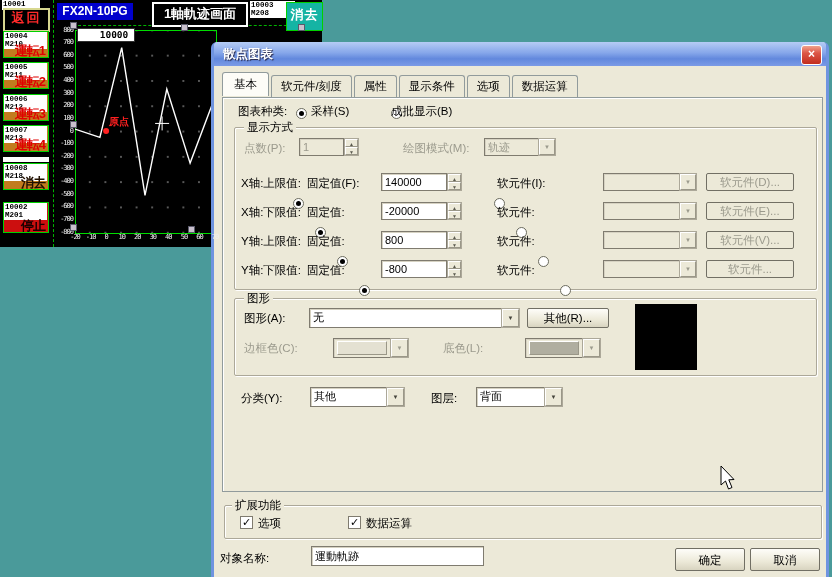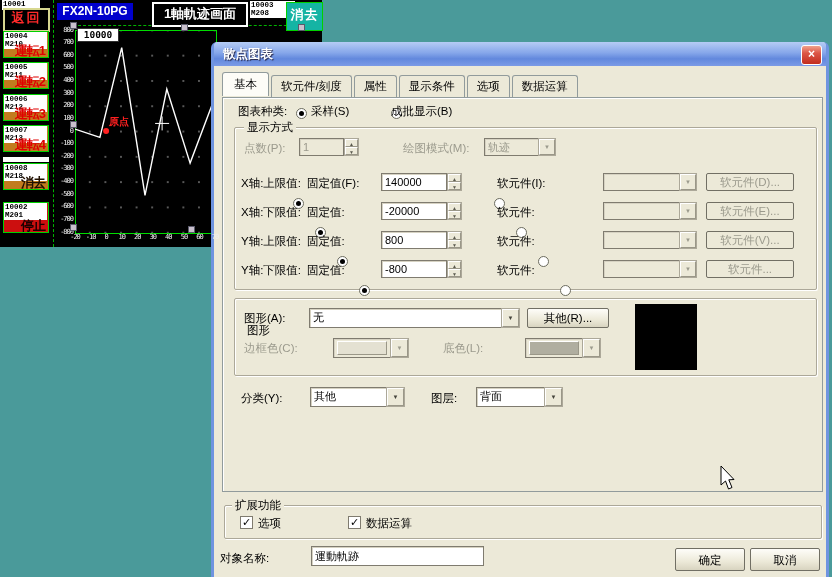--- a/index.html
+++ b/index.html
@@ -25,21 +25,21 @@
   
   #plot{background:#000;border:1px solid #00dc00;
         background-image:radial-gradient(#585858 0.8px, transparent 0.9px);
         background-size:15.6px 25.3px;background-position:6px 12px;}
   .ytick{color:#efefef;font-size:7px;line-height:7px;text-align:right;width:24px;
          font-family:"DejaVu Sans Mono","Liberation Mono",monospace;letter-spacing:-1px;}
   .xtick{color:#efefef;font-size:7px;line-height:7px;text-align:center;width:18px;
          font-family:"DejaVu Sans Mono","Liberation Mono",monospace;letter-spacing:-1px;}
   #valuebox{background:#fff;border:1px solid #303030;color:#000;font-weight:bold;
             font-size:9.5px;line-height:11px;text-align:center;
-            font-family:"DejaVu Sans Mono","Liberation Mono",monospace;}
+            font-family:"DejaVu Sans Mono","Liberation Mono",monospace;padding-left:16px;}
   #originlbl{color:#ff2020;font-weight:bold;font-size:10px;line-height:10px;}
   .handle{width:7px;height:7px;background:#c9c0cd;border:1px solid #5a5a6a;box-sizing:border-box;}
   
   #dialog{left:211px;top:42px;width:618px;height:541px;background:#ece9d8;
           border:3px solid #6f94e0;border-top:none;border-radius:6px 6px 0 0;box-sizing:border-box;}
   #titlebar{left:0;top:0;right:0;height:24px;border-radius:4px 4px 0 0;
             background:linear-gradient(180deg,#b5ccf5 0%,#86a7ea 45%,#6288dd 70%,#7b9ae6 100%);}
   #titletext{color:#fff;font-weight:bold;font-size:12.5px;line-height:24px;padding-left:9px;
              text-shadow:1px 1px 1px #224;}
   #closebtn{width:19px;height:18px;right:4px;top:3px;border:1px solid #fff;border-radius:3px;
@@ -131,21 +131,21 @@
         <div>▲</div>
         <div>▼</div>
       </div>
     <div class="abs lbl dis" style="left:189px;top:99px;">绘图模式(M):</div>
     <div class="abs field dis" style="left:270px;top:96px;width:55px;height:18px;">轨迹</div>
     <div class="abs droparrow dis" style="left:325px;top:97px;width:16px;height:16px;line-height:15px;">▼</div>
     <div id="axisrows"></div>
 
     
     <div class="abs grp" style="left:20px;top:256px;width:581px;height:76px;"></div>
-    <div class="abs grptitle" style="left:30px;top:250px;margin-top:32px;">图形</div>
+    <div class="abs grptitle" style="left:30px;top:250px;">图形</div>
     <div class="abs lbl" style="left:30px;top:269px;">图形(A):</div>
     <div class="abs field" style="left:95px;top:266px;width:193px;height:20px;">无</div>
     <div class="abs droparrow" style="left:288px;top:267px;width:17px;height:18px;line-height:17px;">▼</div>
     <div class="abs btn" style="left:313px;top:266px;width:82px;height:20px;line-height:19px;">其他(R)...</div>
     <div class="abs lbl dis" style="left:30px;top:299px;">边框色(C):</div>
     <div class="abs field dis" style="left:119px;top:296px;width:58px;height:20px;">
         <div class="swatch" style="width:100%;height:100%;background:#e4e1d2;"></div>
       </div>
     <div class="abs droparrow dis" style="left:177px;top:297px;width:17px;height:18px;line-height:17px;">▼</div>
     <div class="abs lbl dis" style="left:229px;top:299px;">底色(L):</div>

